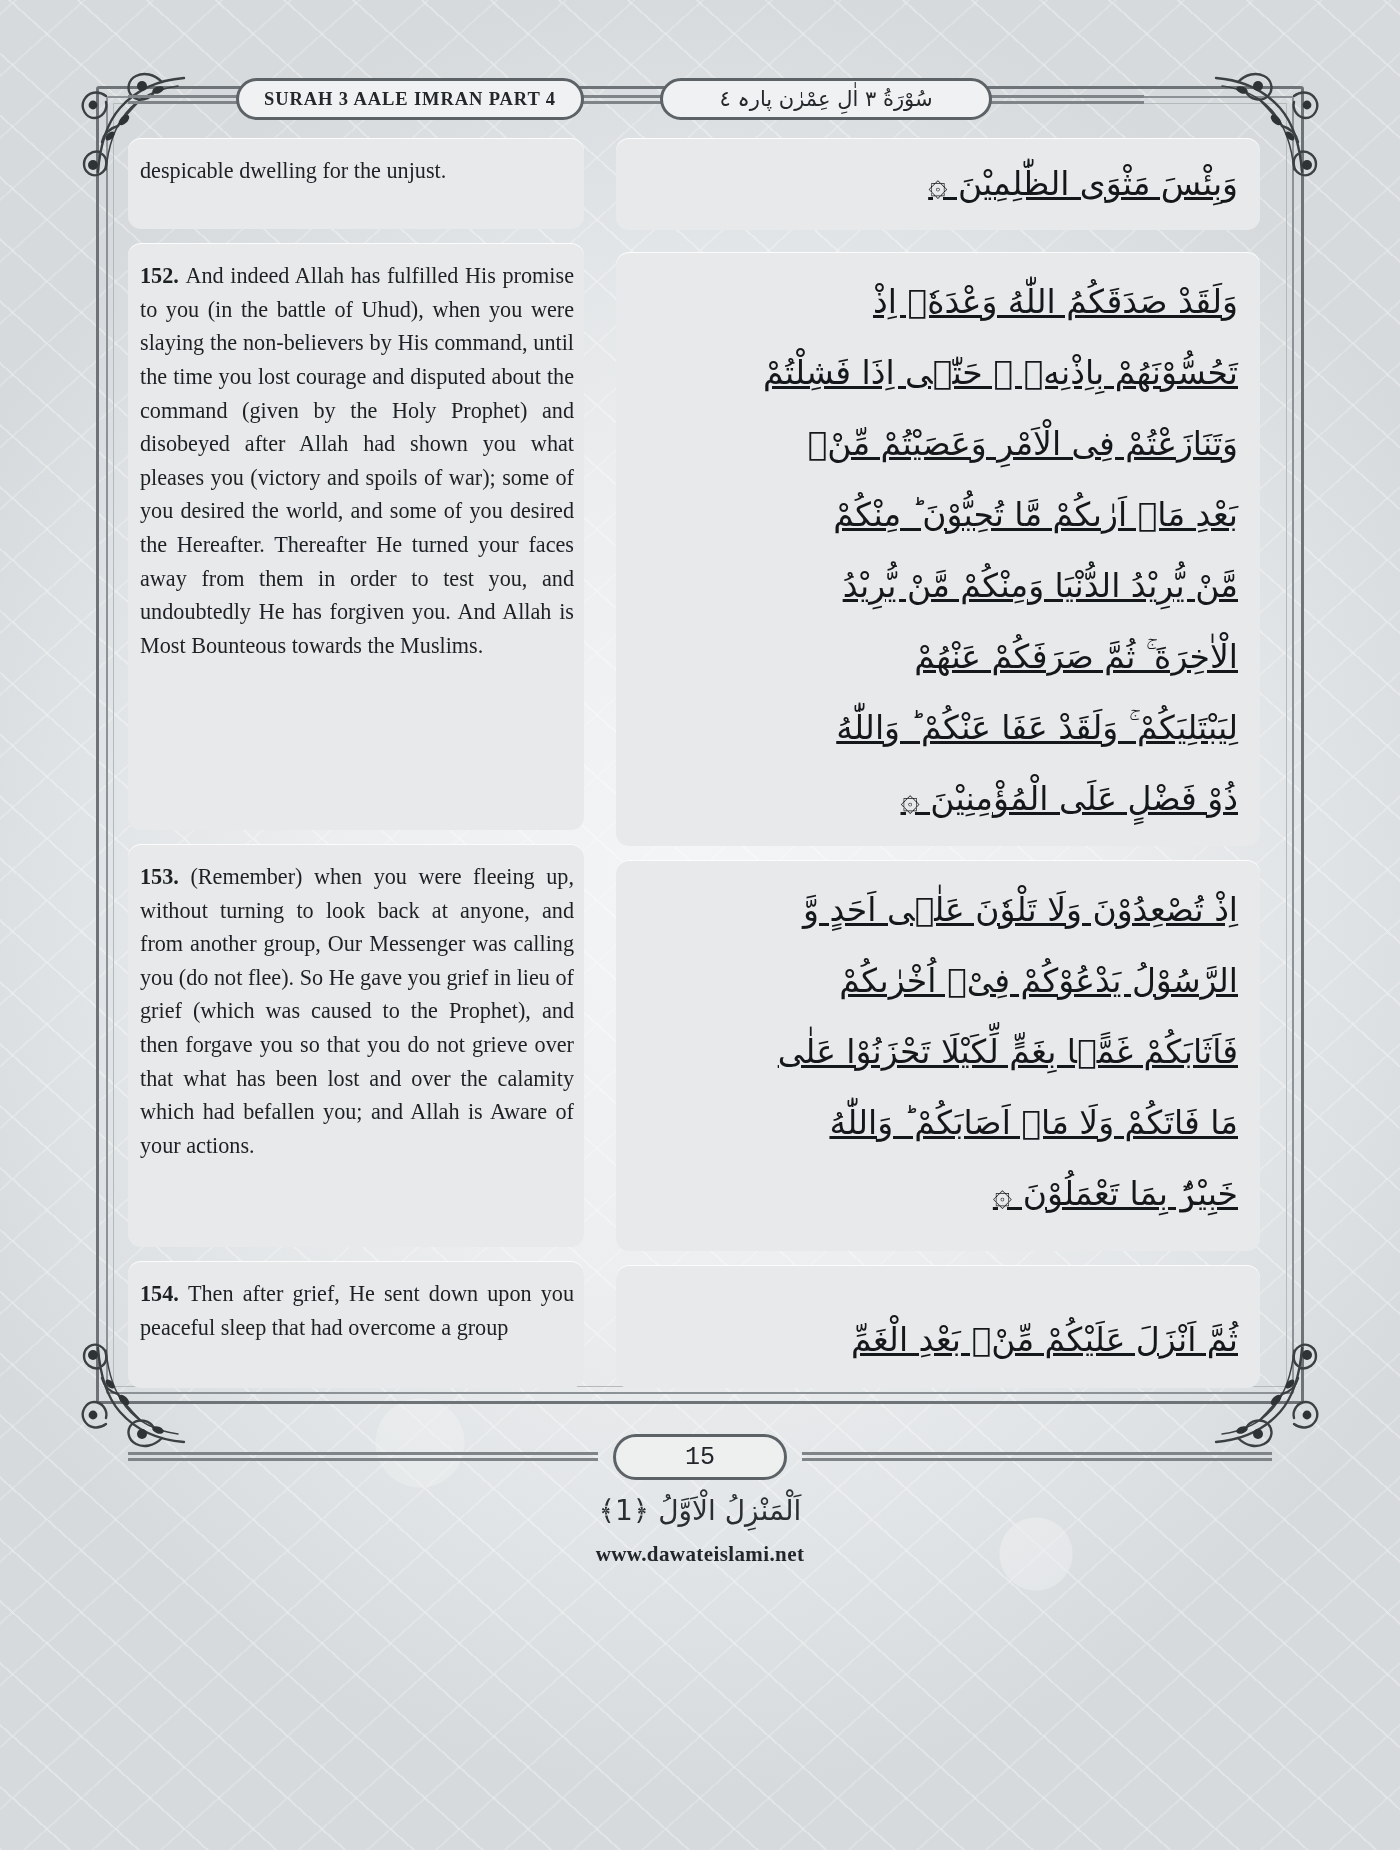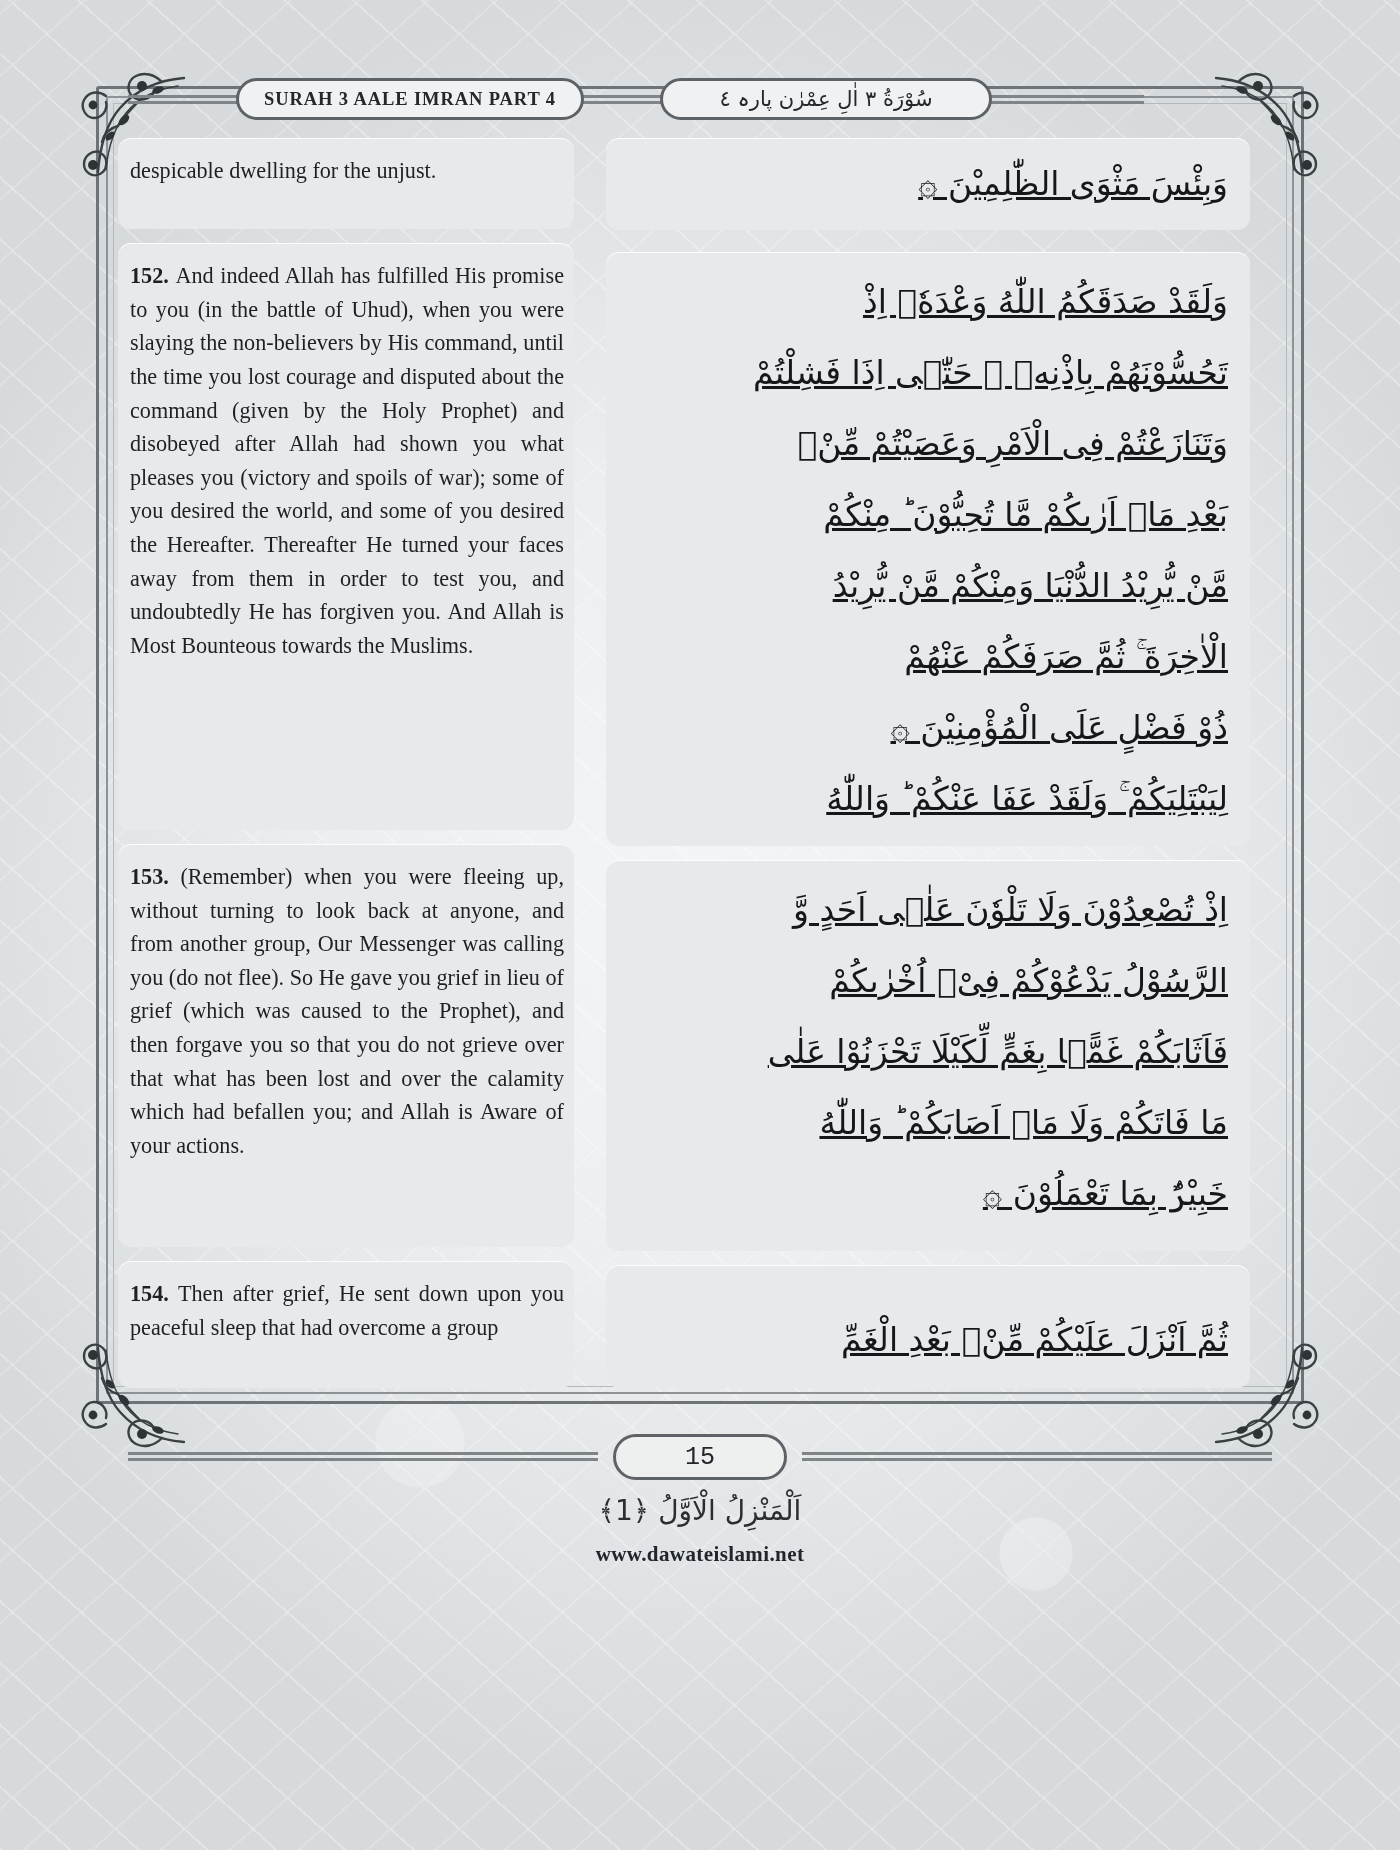--- a/index.html
+++ b/index.html
@@ -118,21 +118,21 @@
     font-family: "DejaVu Sans", sans-serif;
     font-size: 21px;
     color: #24282b;
     direction: rtl;
     white-space: nowrap;
   }
 
   
   #content {
     position: absolute;
-    left: 118px; top: 138px;
+    left: 128px; top: 138px;
     width: 1132px; height: 1250px;
     display: flex;
     gap: 32px;
   }
   .col { display: flex; flex-direction: column; gap: 14px; }
   #col-en { width: 456px; }
   #col-ar { width: 462px; flex: 1; }
 
   .block {
     background: #e7e9ea;
@@ -370,22 +370,22 @@
         </div>
       </div>
 
       <div class="block ar-block tall" id="ar-b1">
         <div class="ar-line">وَلَقَدْ صَدَقَكُمُ اللّٰهُ وَعْدَهٗۤ اِذْ</div>
         <div class="ar-line">تَحُسُّوْنَهُمْ بِاِذْنِهٖ ۚ حَتّٰۤى اِذَا فَشِلْتُمْ</div>
         <div class="ar-line">وَتَنَازَعْتُمْ فِی الْاَمْرِ وَعَصَیْتُمْ مِّنْۢ</div>
         <div class="ar-line">بَعْدِ مَاۤ اَرٰىكُمْ مَّا تُحِبُّوْنَ ؕ مِنْكُمْ</div>
         <div class="ar-line">مَّنْ یُّرِیْدُ الدُّنْیَا وَمِنْكُمْ مَّنْ یُّرِیْدُ</div>
         <div class="ar-line">الْاٰخِرَةَ ۚ ثُمَّ صَرَفَكُمْ عَنْهُمْ</div>
+        <div class="ar-line">لِیَبْتَلِیَكُمْ ۚ وَلَقَدْ عَفَا عَنْكُمْ ؕ وَاللّٰهُ</div>
         <div class="ar-line">ذُوْ فَضْلٍ عَلَى الْمُؤْمِنِیْنَ ۞</div>
-        <div class="ar-line">لِیَبْتَلِیَكُمْ ۚ وَلَقَدْ عَفَا عَنْكُمْ ؕ وَاللّٰهُ</div>
       </div>
 
       <div class="block ar-block tall" id="ar-b2">
         <div class="ar-line">اِذْ تُصْعِدُوْنَ وَلَا تَلْوٗنَ عَلٰۤى اَحَدٍ وَّ</div>
         <div class="ar-line">الرَّسُوْلُ یَدْعُوْكُمْ فِیْۤ اُخْرٰىكُمْ</div>
         <div class="ar-line">فَاَثَابَكُمْ غَمًّۢا بِغَمٍّ لِّكَیْلَا تَحْزَنُوْا عَلٰى</div>
         <div class="ar-line">مَا فَاتَكُمْ وَلَا مَاۤ اَصَابَكُمْ ؕ وَاللّٰهُ</div>
         <div class="ar-line">خَبِیْرٌۢ بِمَا تَعْمَلُوْنَ ۞</div>
       </div>
 

